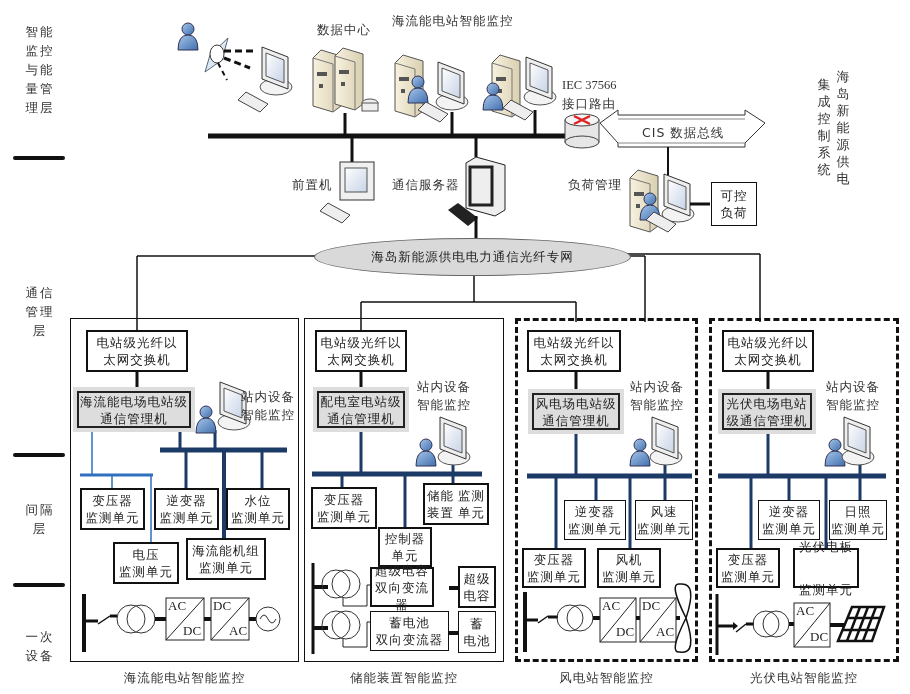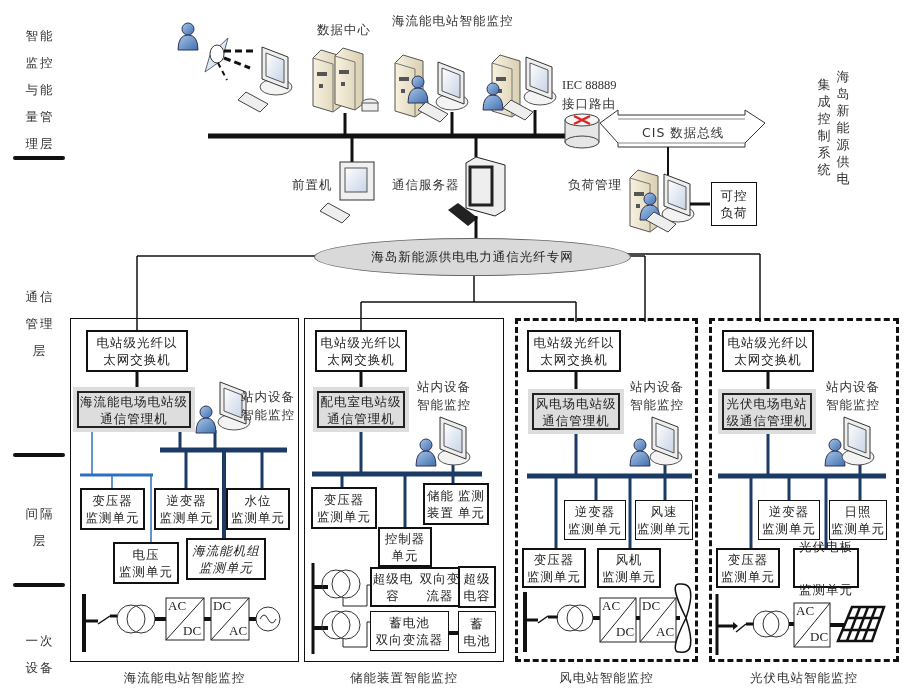--- a/index.html
+++ b/index.html
@@ -1,19 +1,19 @@
 <!DOCTYPE html>
 <html><head>
 <meta charset="utf-8">
 <style>
   html,body{margin:0;padding:0;background:#fff;}
   body{width:910px;height:694px;position:relative;overflow:hidden;font-family:"DejaVu Sans","Liberation Sans",sans-serif;color:#222;}
   .abs{position:absolute;}
   .lbl{position:absolute;font-size:12.5px;line-height:17px;color:#333;letter-spacing:1px;white-space:nowrap;}
-  .vlbl{position:absolute;font-size:12.5px;line-height:27px;color:#333;letter-spacing:2px;text-align:center;}
+  .vlbl{position:absolute;font-size:12.5px;line-height:19px;color:#333;letter-spacing:2px;text-align:center;}
   .vtext{position:absolute;font-size:13px;line-height:17px;color:#333;width:14px;text-align:center;word-break:break-all;}
   .box{position:absolute;border:2px solid #111;background:#fff;font-size:12.5px;line-height:17px;text-align:center;display:flex;align-items:center;justify-content:center;letter-spacing:1px;box-sizing:border-box;}
   .box.thin{border-width:1.5px;}
   .mgr{position:absolute;background:#ddd;padding:4px;box-sizing:border-box;}
   .mgr .inner{border:2px solid #222;height:100%;box-sizing:border-box;font-size:12.5px;line-height:17px;text-align:center;display:flex;align-items:center;justify-content:space-between;letter-spacing:1px;}
   .panel{position:absolute;border:1.5px solid #111;box-sizing:border-box;}
   .panel.dashed{border:3px dashed #111;}
   .caption{position:absolute;font-size:12.5px;letter-spacing:1px;color:#333;text-align:center;}
   .sep{position:absolute;height:4px;background:#111;border-radius:2px;width:52px;left:13px;}
   svg{position:absolute;left:0;top:0;}
@@ -280,21 +280,21 @@
 <div class="sep" style="top:453px;"></div>
 <div class="vlbl" style="left:20px;top:500px;width:40px;">间隔<br>层</div>
 <div class="sep" style="top:583px;"></div>
 <div class="vlbl" style="left:20px;top:627px;width:40px;">一次<br>设备</div>
 
 <div class="vtext" style="left:836px;top:68px;">海岛新能源供电</div>
 <div class="vtext" style="left:817px;top:76px;">集成控制系统</div>
 
 <div class="lbl" style="left:317px;top:21px;">数据中心</div>
 <div class="lbl" style="left:392px;top:12px;">海流能电站智能监控</div>
-<div class="lbl" style="left:562px;top:77px;font-family:'Liberation Serif',serif;letter-spacing:0;">IEC 88889</div>
+<div class="lbl" style="left:562px;top:77px;font-family:'Liberation Serif',serif;letter-spacing:0;">IEC 37566</div>
 <div class="lbl" style="left:562px;top:95px;text-align:right;">接口路由</div>
 <div class="lbl" style="left:642px;top:124px;">CIS 数据总线</div>
 <div class="lbl" style="left:292px;top:176px;">前置机</div>
 <div class="lbl" style="left:392px;top:176px;">通信服务器</div>
 <div class="lbl" style="left:568px;top:176px;">负荷管理</div>
 <div class="box thin" style="left:711px;top:182px;width:46px;height:44px;flex-direction:column;">
   <span>可控</span>
   <span>负荷</span>
 </div>
 
@@ -325,21 +325,21 @@
     <span>监测单元</span>
   </div>
 <div class="box" style="left:226px;top:488px;width:64px;height:42px;flex-direction:column;">
     <span>水位</span>
     <span>监测单元</span>
   </div>
 <div class="box" style="left:113px;top:542px;width:66px;height:42px;flex-direction:column;">
     <span>电压</span>
     <span>监测单元</span>
   </div>
-<div class="box" style="left:186px;top:538px;width:80px;height:42px;flex-direction:column;font-style:italic;">
+<div class="box" style="left:186px;top:538px;width:80px;height:42px;flex-direction:column;">
     <span>海流能机组</span>
     <span>监测单元</span>
   </div>
 <div class="abs" style="left:168px;top:598px;font:13px 'Liberation Serif',serif;">AC</div>
 <div class="abs" style="left:183px;top:623px;font:13px 'Liberation Serif',serif;">DC</div>
 <div class="abs" style="left:213px;top:598px;font:13px 'Liberation Serif',serif;">DC</div>
 <div class="abs" style="left:229px;top:623px;font:13px 'Liberation Serif',serif;">AC</div>
 <div class="caption" style="left:70px;top:670px;width:229px;">海流能电站智能监控</div>
 
 <div class="box" style="left:315px;top:330px;width:92px;height:42px;flex-direction:column;">
@@ -358,21 +358,21 @@
     <span>监测单元</span>
   </div>
 <div class="box" style="left:423px;top:483px;width:66px;height:42px;flex-direction:row;">
     <span>储能装置</span>
     <span>监测单元</span>
   </div>
 <div class="box" style="left:378px;top:527px;width:54px;height:40px;flex-direction:column;">
     <span>控制器</span>
     <span>单元</span>
   </div>
-<div class="box" style="left:370px;top:567px;width:98px;height:40px;">
+<div class="box" style="left:370px;top:567px;width:64px;height:40px;flex-direction:column;">
     <span>超级电容</span>
     <span>双向变流器</span>
   </div>
 <div class="box" style="left:458px;top:566px;width:38px;height:42px;flex-direction:column;">
     <span>超级</span>
     <span>电容</span>
   </div>
 <div class="box thin" style="left:370px;top:611px;width:79px;height:40px;flex-direction:column;">
     <span>蓄电池</span>
     <span>双向变流器</span>

